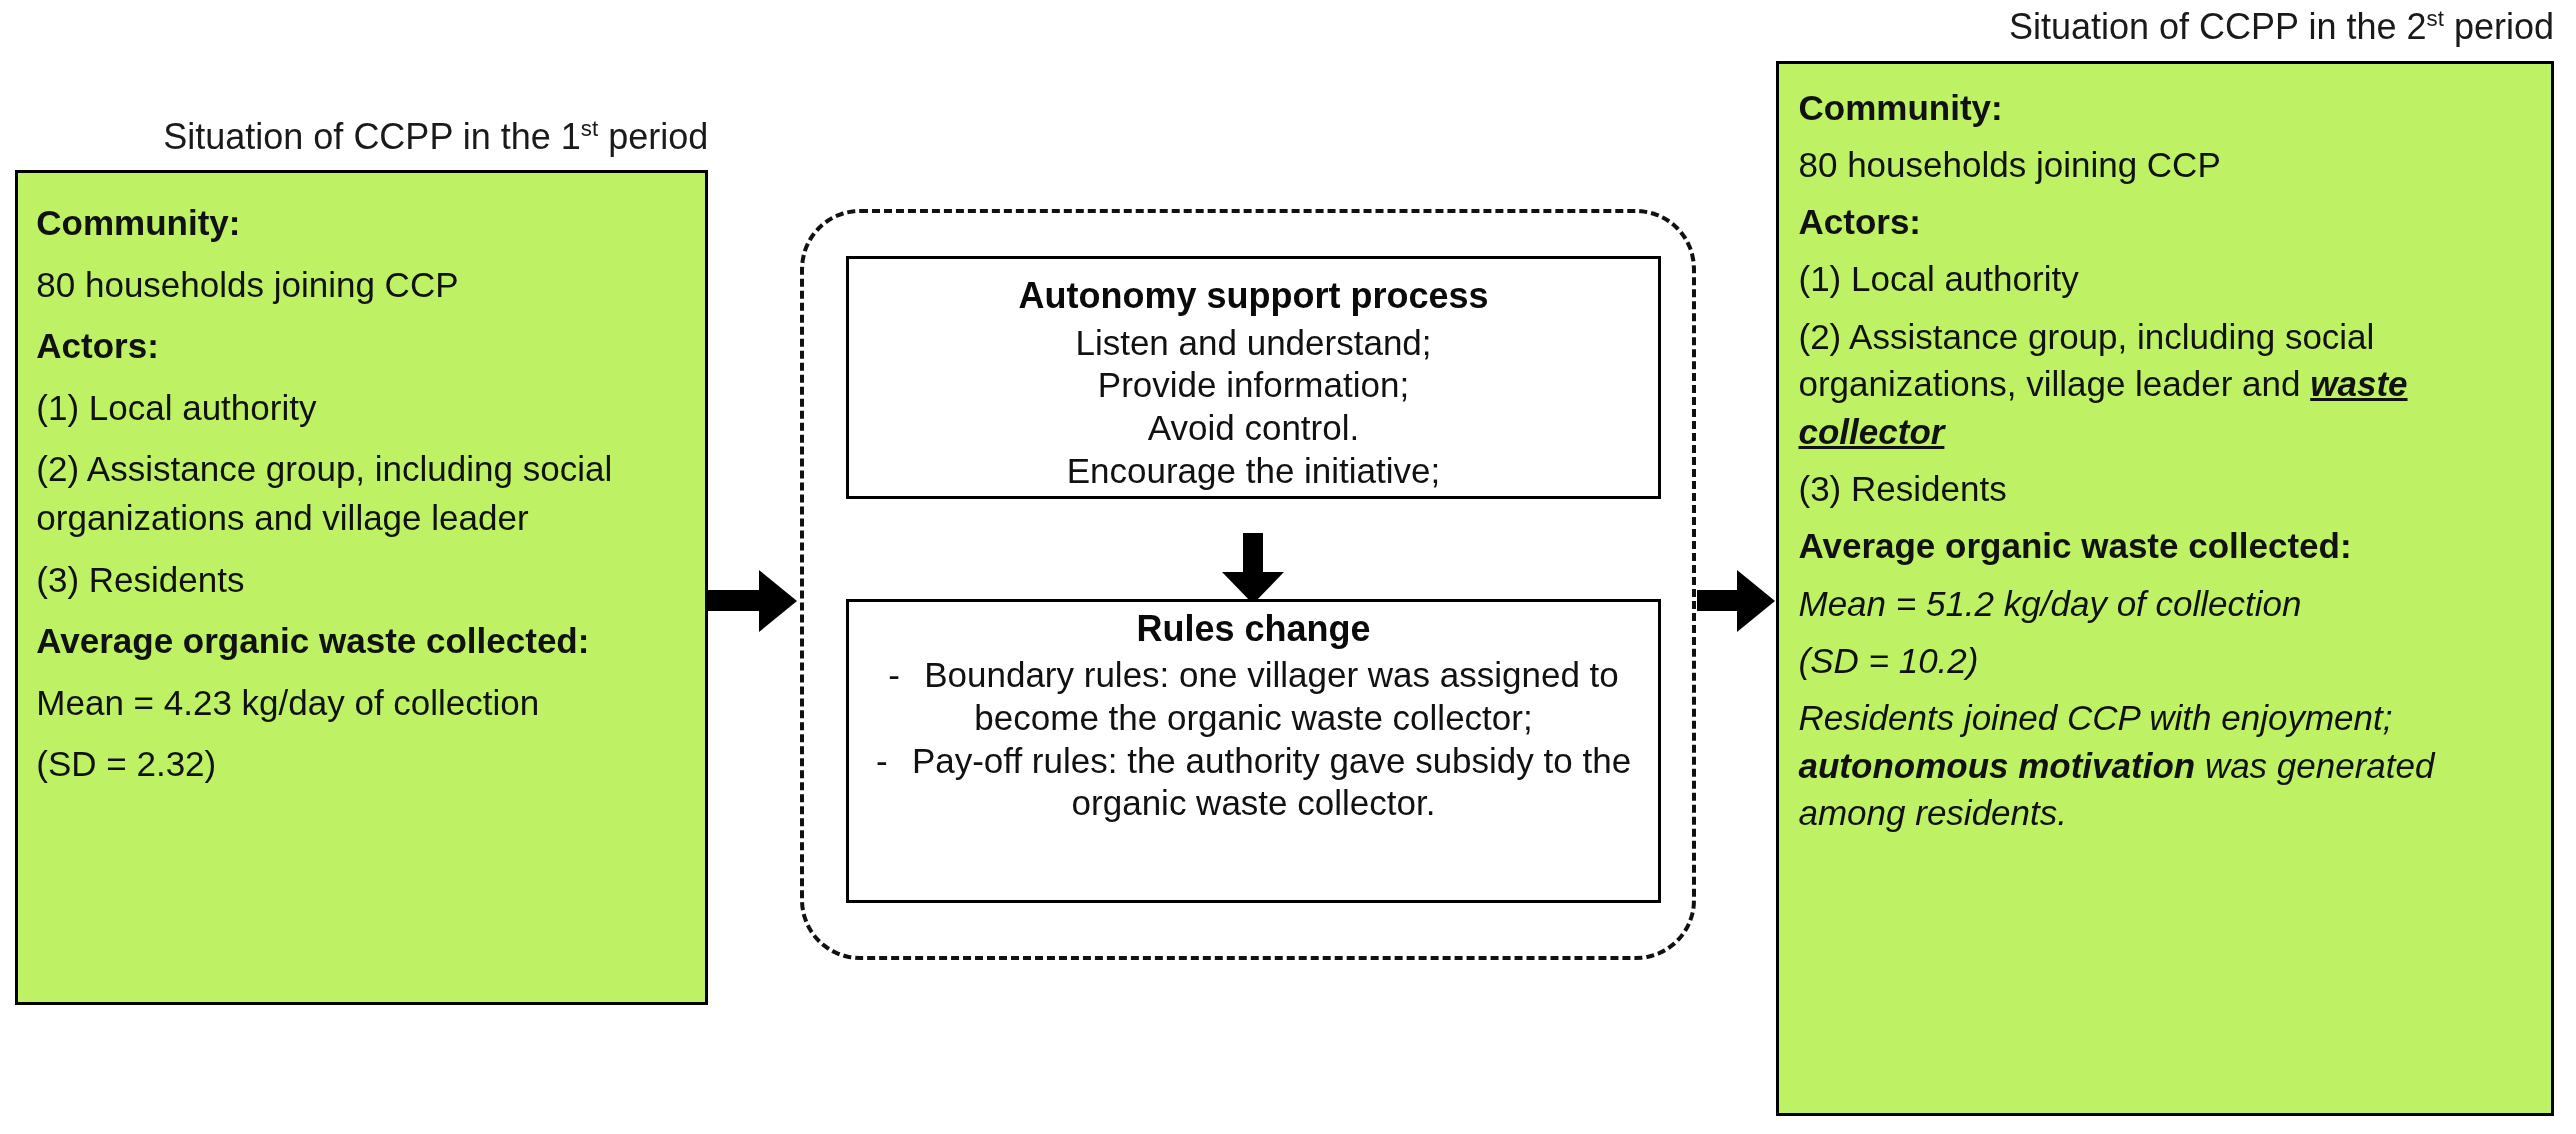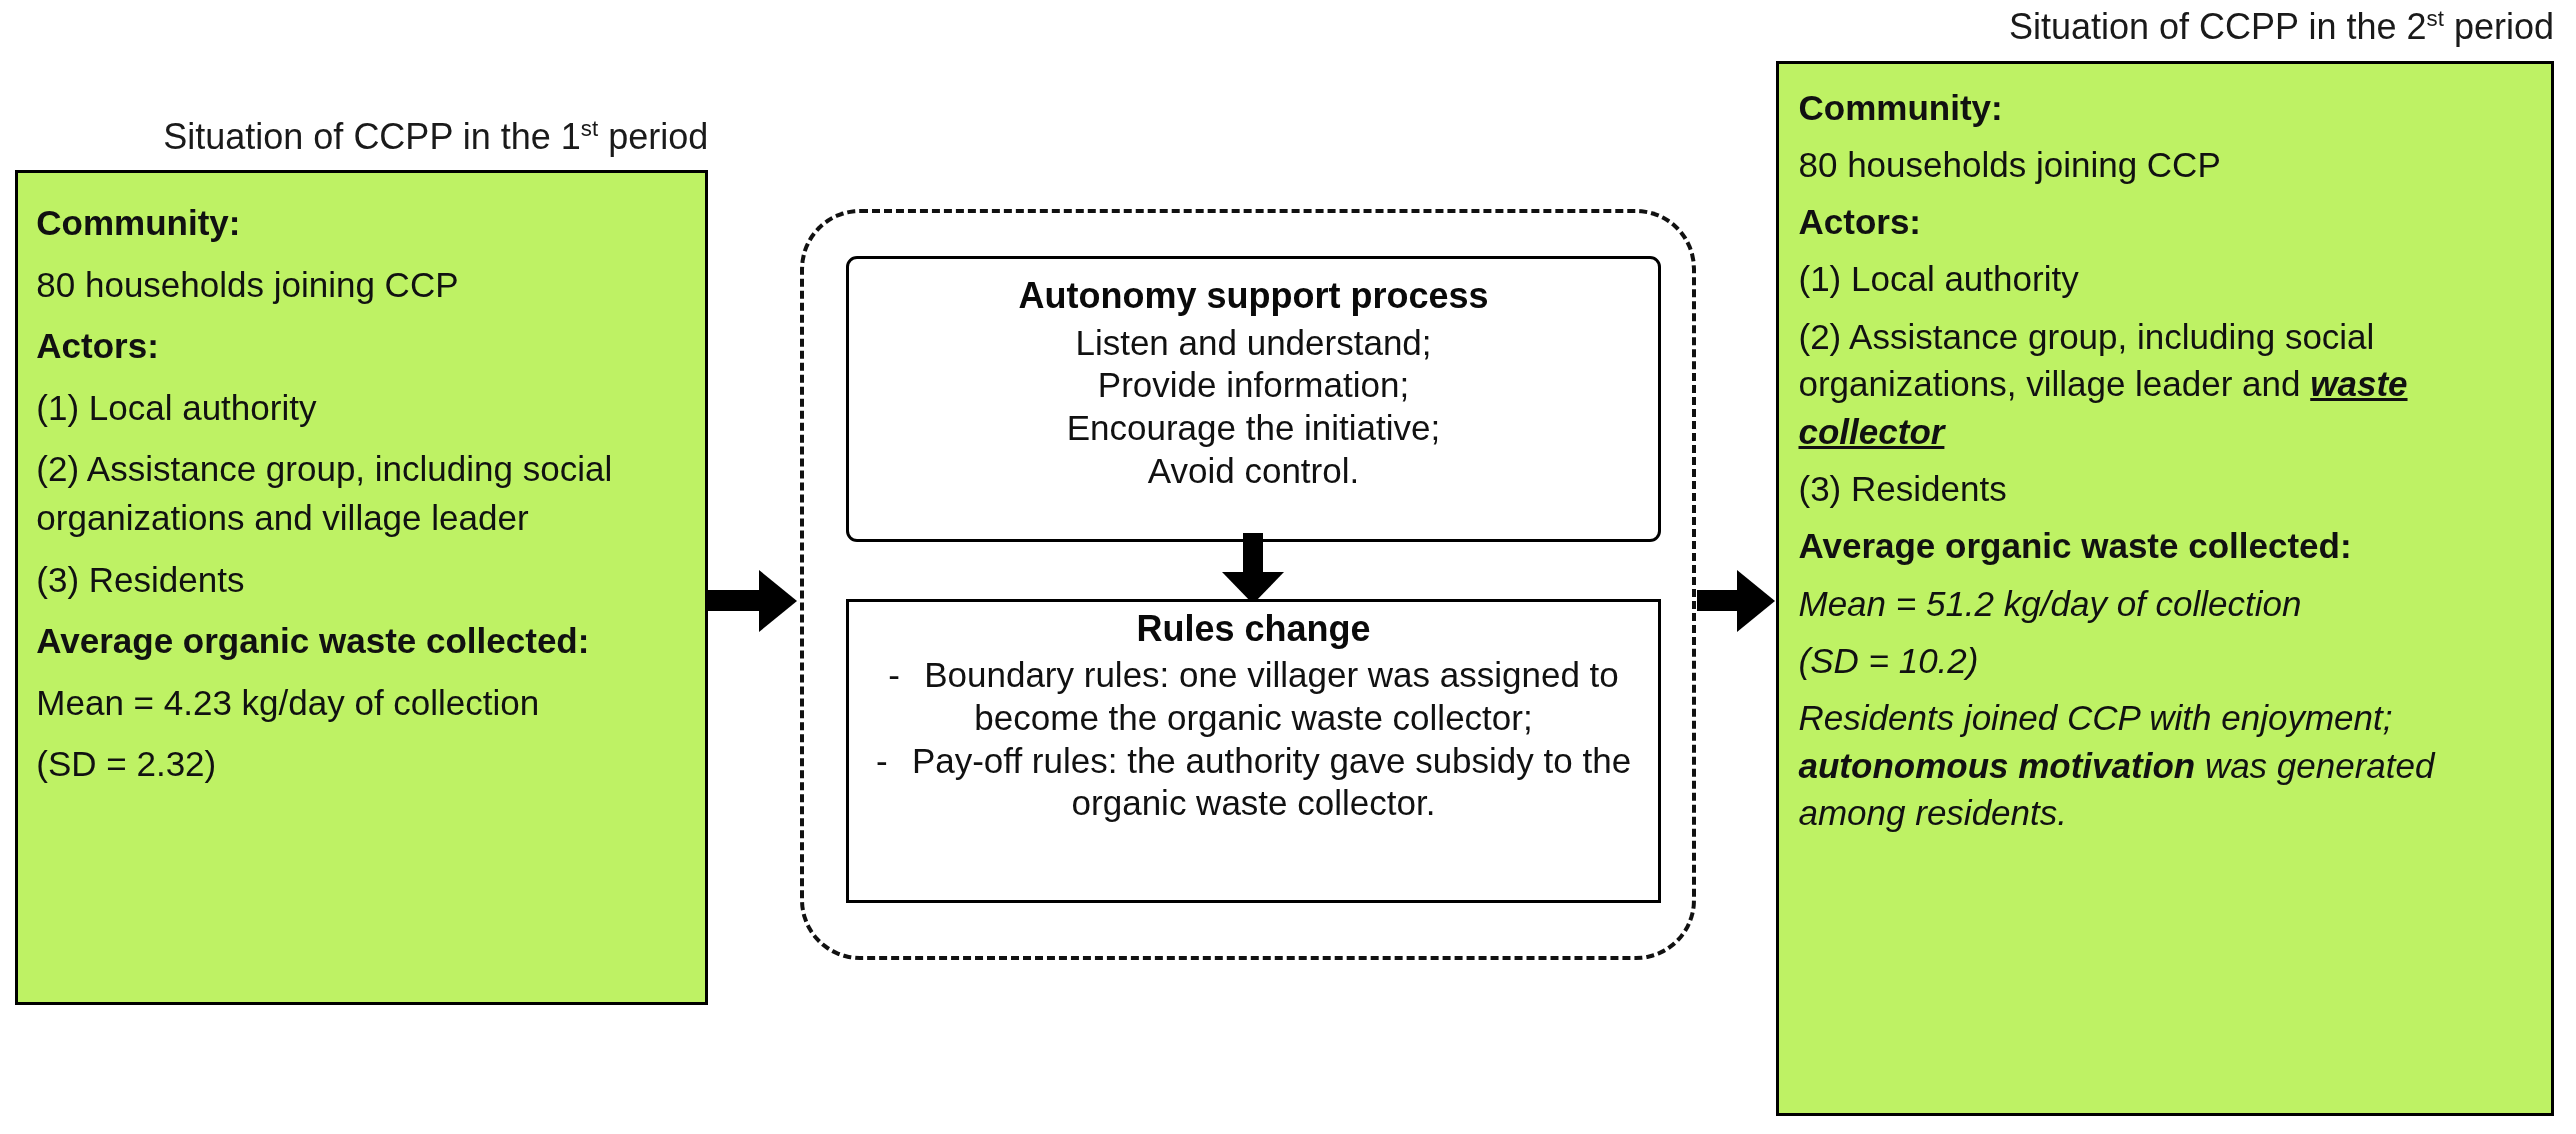--- a/index.html
+++ b/index.html
@@ -76,21 +76,21 @@
     background: transparent;
   }
 
   .mid-box {
     position: absolute;
     border: 3.5px solid #000000;
     background: #ffffff;
     box-sizing: border-box;
     text-align: center;
   }
-  #box-autonomy { left: 846px; top: 256px;  width: 815px; height: 286px; padding-top: 15.3px; border-radius: 11px; }
+  #box-autonomy { left: 846px; top: 256px;  width: 815px; height: 243px; padding-top: 15.3px; }
   #box-rules    { left: 846px; top: 599px;  width: 815px; height: 304px; padding-top: 5px; }
 
   .mid-box .head {
     font-size: 36px;
     font-weight: bold;
     line-height: 1.2;
     margin-bottom: 4.2px;
     color: #0a0a0a;
   }
   .mid-box .sub {
@@ -165,22 +165,22 @@
     <p class="line">Mean = 4.23 kg/day of collection</p>
     <p class="line">(SD = 2.32)</p>
   </div>
 
   <div id="dashed-container"></div>
 
   <div class="mid-box" id="box-autonomy">
     <div class="head">Autonomy support  process</div>
     <div class="sub">Listen and understand;</div>
     <div class="sub">Provide information;</div>
+    <div class="sub">Avoid control.</div>
     <div class="sub">Encourage the initiative;</div>
-    <div class="sub">Avoid control.</div>
   </div>
 
   <div id="arrow-down"></div>
 
   <div class="mid-box" id="box-rules">
     <div class="head">Rules change</div>
     <div class="bullet-line"><span class="dash-mark">-</span><span>Boundary rules: one villager was assigned to become the organic waste collector;</span></div>
     <div class="bullet-line"><span class="dash-mark">-</span><span>Pay-off rules: the authority gave subsidy to the organic waste collector.</span></div>
   </div>
 

